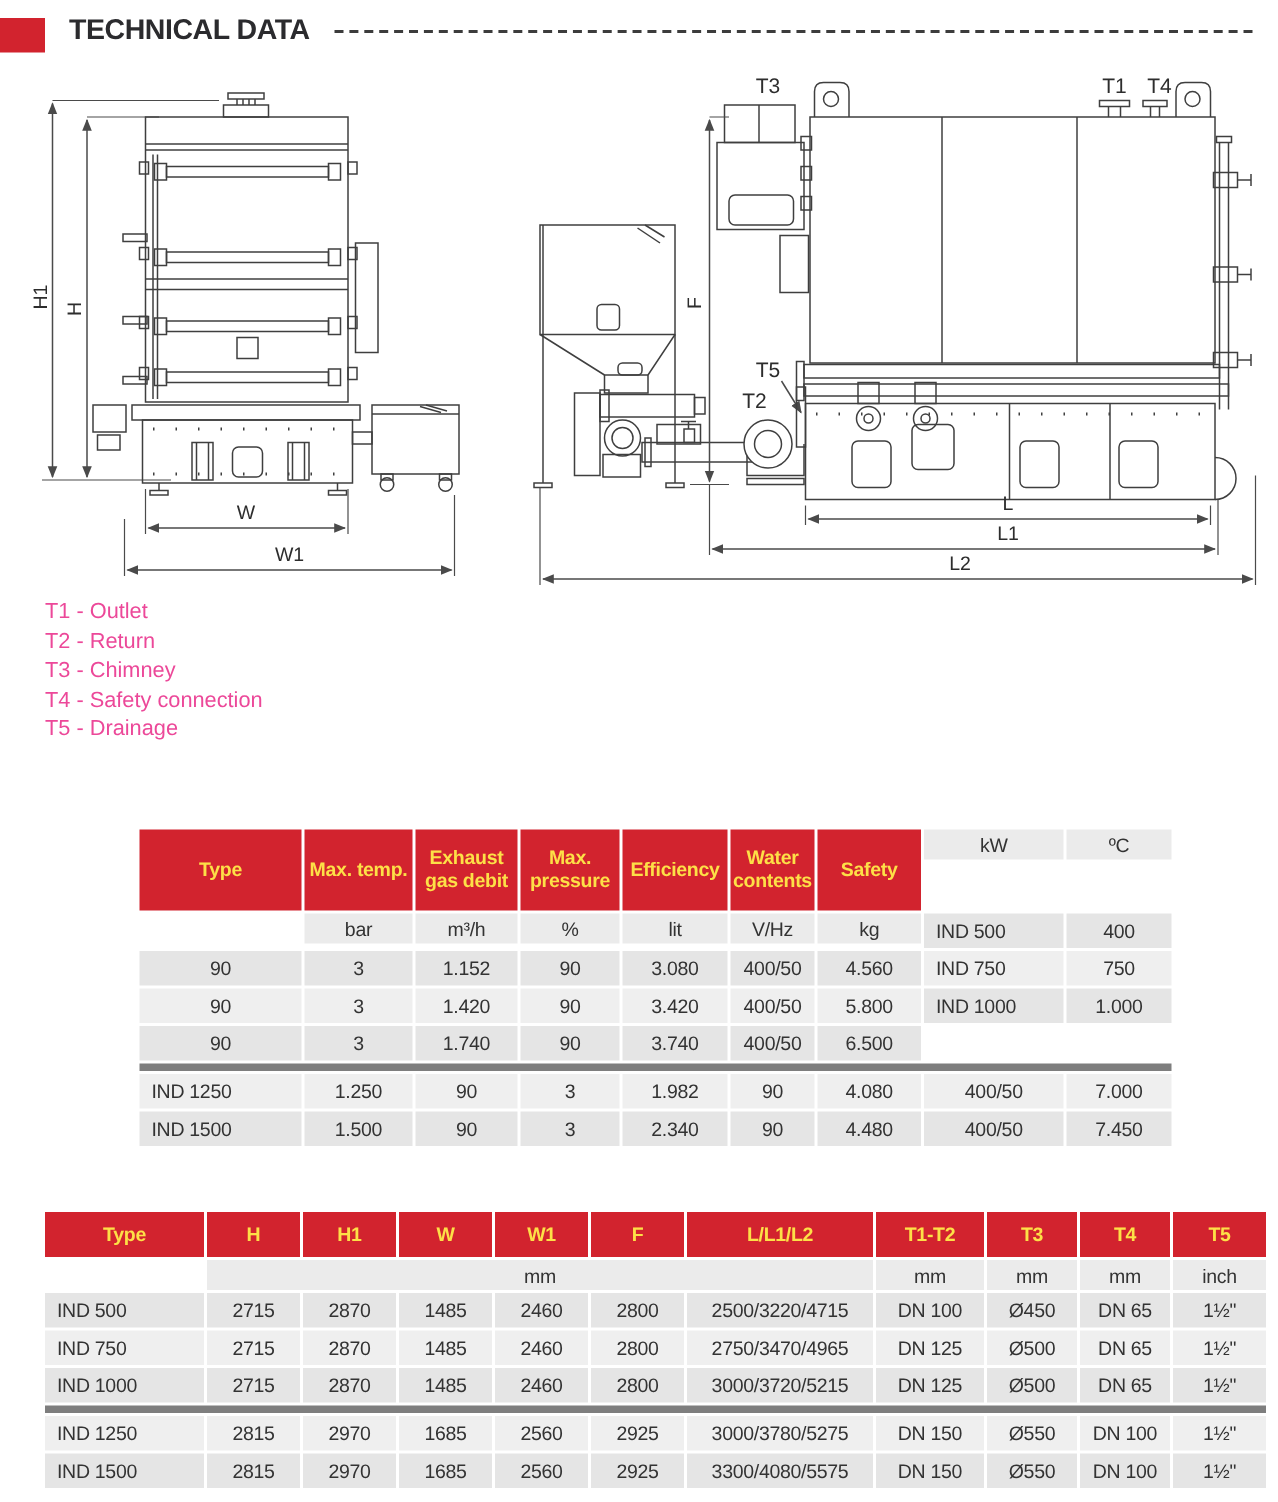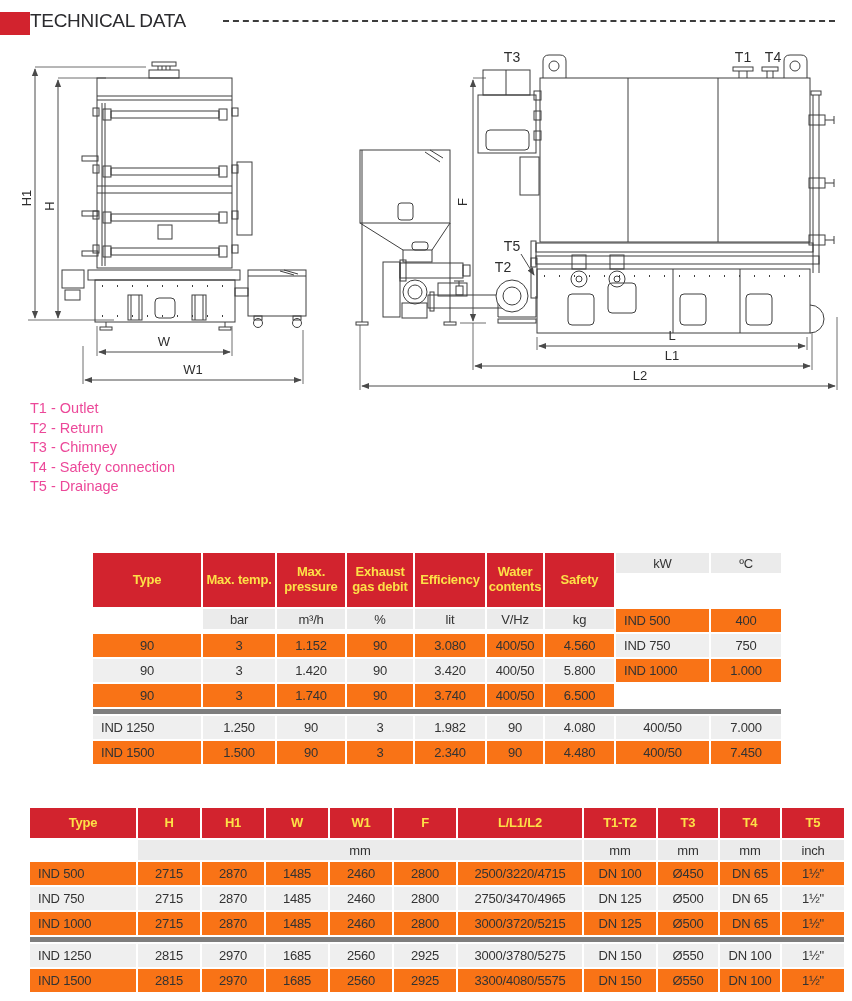--- a/index.html
+++ b/index.html
@@ -2,21 +2,21 @@
 <html><head>
 <meta charset="utf-8">
 <style>
   html,body{margin:0;padding:0}
   body{
     width:852px;height:1001px;position:relative;background:#fff;
     font-family:"Liberation Sans",sans-serif;color:#333;overflow:hidden;
   }
   
   .red-sq{position:absolute;left:0;top:12px;width:30px;height:23px;background:#d2232e}
-  .title{position:absolute;left:30px;top:10px;font-size:19px;font-weight:normal;
+  .title{position:absolute;left:46px;top:10px;font-size:19px;font-weight:bold;
          letter-spacing:-0.3px;color:#2b2b2e;white-space:nowrap}
   .dots{position:absolute;left:223px;top:20px;width:612px;border-top:2px dashed #3c3c3c;height:0}
   
   .legend{position:absolute;left:30px;top:399px;font-size:14.5px;color:#ec4899;line-height:19.5px}
   
   svg.drawing{position:absolute}
   .s{fill:none;stroke:#3f3f3f;stroke-width:1}
   .sf{fill:#fff;stroke:#3f3f3f;stroke-width:1}
   .d{stroke:#4a4a4a;stroke-width:1;fill:none}
   .e{stroke:#4a4a4a;stroke-width:0.8;fill:none}
@@ -28,21 +28,21 @@
   .t1{left:93px;top:553px;grid-template-columns:108px 72px 68px 66px 70px 56px 69px 93px 70px}
   .t2{left:30px;top:808px;grid-template-columns:106px 62px 62px 62px 62px 62px 124px 72px 60px 60px 62px}
   .c{display:flex;align-items:center;justify-content:center;text-align:center;letter-spacing:-0.2px}
   .hc{background:#d2232e;color:#fde047;font-weight:bold;font-size:13px;line-height:1.12}
   .t1 .hc{height:54px}
   .t2 .hc{height:30px}
   .tspan{grid-row:1/3}
   .unit{height:20px;background:#ebebeb;font-size:13px}
   .v{height:23px;font-size:13px}
   .type{justify-content:flex-start;padding-left:8px;text-align:left}
-  .rA{background:#f97316}
+  .rA{background:#e5e5e5}
   .rB{background:#efefef}
   .sep{grid-column:1/-1;height:5px;background:#7e7e7e}
   .wrap{overflow-wrap:anywhere;padding:0 2px}
 </style>
 </head>
 <body>
 
 <div class="red-sq"></div>
 <div class="title">TECHNICAL DATA</div>
 <div class="dots"></div>
@@ -305,22 +305,22 @@
   <div>T1 - Outlet</div>
   <div>T2 - Return</div>
   <div>T3 - Chimney</div>
   <div>T4 - Safety connection</div>
   <div>T5 - Drainage</div>
 </div>
 
 <div class="grid t1">
   <div class="c hc tspan">Type</div>
   <div class="c hc">Max. temp.</div>
+  <div class="c hc">Exhaust gas debit</div>
   <div class="c hc">Max. pressure</div>
-  <div class="c hc">Exhaust gas debit</div>
   <div class="c hc wrap">Efficiency</div>
   <div class="c hc">Water contents</div>
   <div class="c hc">Safety</div>
 
   <div class="c unit">kW</div>
   <div class="c unit">ºC</div>
   <div class="c unit">bar</div>
   <div class="c unit">m³/h</div>
   <div class="c unit">%</div>
   <div class="c unit">lit</div>

